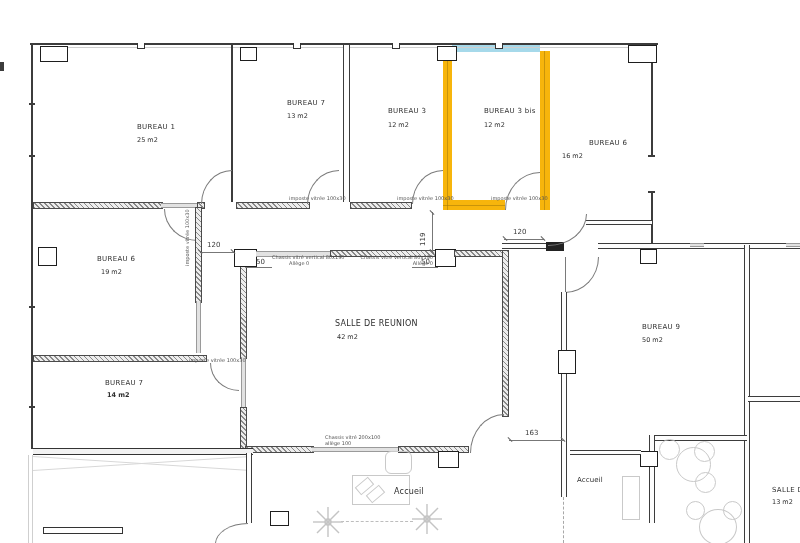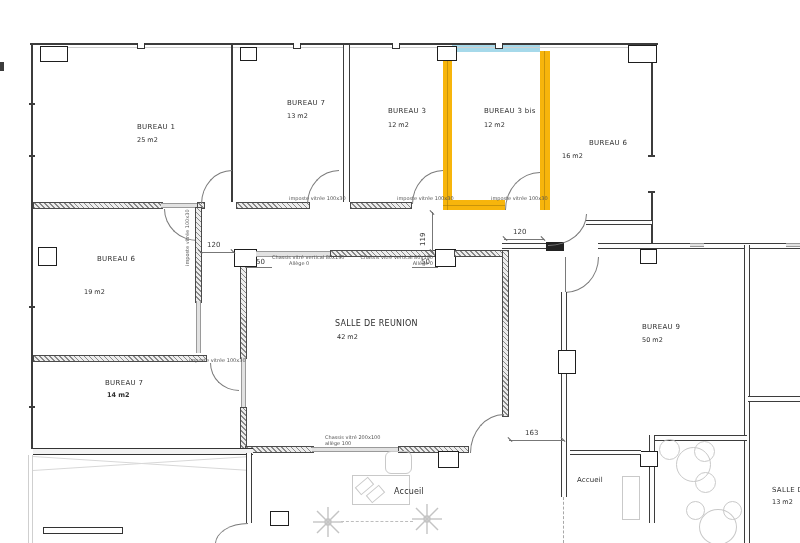--- a/index.html
+++ b/index.html
@@ -219,21 +219,21 @@
   <div class="ar" style="left:137px;top:136px;">25 m2</div>
   <div class="lbl" style="left:287px;top:99px;">BUREAU 7</div>
   <div class="ar" style="left:287px;top:112px;">13 m2</div>
   <div class="lbl" style="left:388px;top:107px;">BUREAU 3</div>
   <div class="ar" style="left:388px;top:121px;">12 m2</div>
   <div class="lbl" style="left:484px;top:107px;">BUREAU 3 bis</div>
   <div class="ar" style="left:484px;top:121px;">12 m2</div>
   <div class="lbl" style="left:589px;top:139px;">BUREAU 6</div>
   <div class="ar" style="left:562px;top:152px;">16 m2</div>
   <div class="lbl" style="left:97px;top:255px;">BUREAU 6</div>
-  <div class="ar" style="left:84px;top:268px;margin-top:20px;">19 m2</div>
+  <div class="ar" style="left:101px;top:268px;">19 m2</div>
   <div class="lbl" style="left:105px;top:379px;">BUREAU 7</div>
   <div class="ar" style="left:107px;top:391px;font-weight:bold;">14 m2</div>
   <div class="lbl" style="left:642px;top:323px;">BUREAU 9</div>
   <div class="ar" style="left:642px;top:336px;">50 m2</div>
   <div class="lbl big" style="left:335px;top:319px;">SALLE DE REUNION</div>
   <div class="ar" style="left:337px;top:333px;">42 m2</div>
   <div class="lbl big" style="left:394px;top:487px;letter-spacing:.2px;">Accueil</div>
   <div class="lbl" style="left:577px;top:476px;letter-spacing:.1px;">Accueil</div>
   <div class="lbl" style="left:772px;top:486px;">SALLE DE</div>
   <div class="ar" style="left:772px;top:498px;">13 m2</div>

